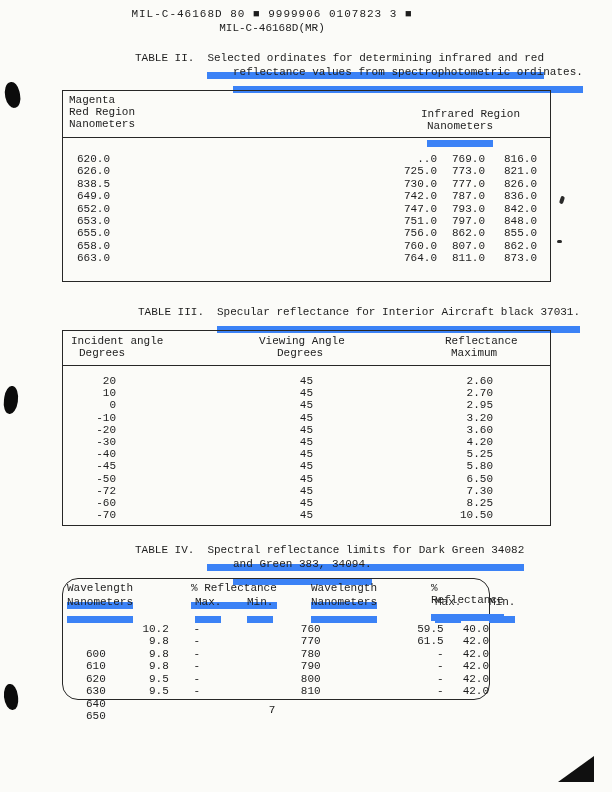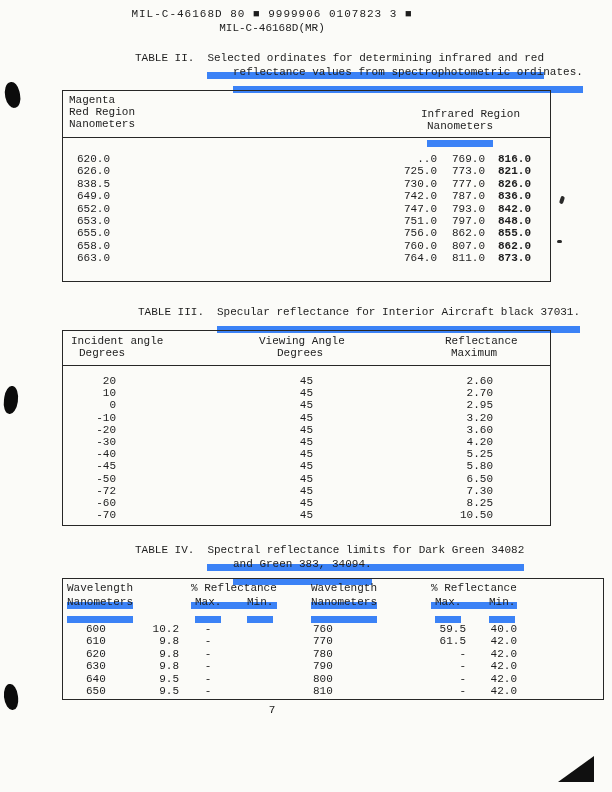--- a/index.html
+++ b/index.html
@@ -19,33 +19,33 @@
   .hline{position:absolute;left:0;right:0;border-top:1.5px solid #272727;}
   .row{display:flex;}
   .caption-gap{margin-left:13px;}
 
   
   #t2-rows{position:absolute;left:0;right:0;top:62px;}
   #t2-rows .row{height:12.4px;}
   .t2c1{margin-left:14px;width:40px;}
   .t2c2{margin-left:268px;width:52px;text-align:right;}
   .t2c3{margin-left:8px;width:40px;text-align:right;}
-  .t2c4{margin-left:8px;width:38px;text-align:right;font-weight:bold;}
+  .t2c4{margin-left:14px;width:38px;text-align:right;}
 
   
   #t3-rows{position:absolute;left:0;right:0;top:44px;}
   #t3-rows .row{height:12.2px;}
   .t3c1{margin-left:13px;width:40px;text-align:right;}
   .t3c2{margin-left:177px;width:20px;text-align:right;}
   .t3c3{margin-left:130px;width:50px;text-align:right;}
 
   
   #t4-rows{position:absolute;left:0;right:0;top:44px;}
   #t4-rows .row{height:12.4px;}
-  .t4c1{margin-left:23px;width:28px;}
+  .t4c1{margin-left:23px;width:28px;margin-top:25px;}
   .t4c2{margin-left:31px;width:34px;text-align:right;}
   .t4c3{margin-left:23px;width:12px;text-align:center;}
   .t4c4{margin-left:99px;width:28px;}
   .t4c5{margin-left:91px;width:34px;text-align:right;}
   .t4c6{margin-left:17px;width:34px;text-align:right;}
 
   
   .blob{position:absolute;background:#0c0c0c;}
   .speck{position:absolute;background:#2a2a2a;border-radius:2px;}
   .tri{position:absolute;width:0;height:0;border-left:36px solid transparent;border-bottom:26px solid #101010;}
@@ -208,21 +208,21 @@
     </div>
 </div>
 
 <div class="abs" style="left:135px;top:544px;">
   <span>TABLE IV.</span><span class="ul caption-gap">Spectral reflectance limits for Dark Green 34082</span>
 </div>
 <div class="abs" style="left:233px;top:558px;">
   <span class="ul">and Green 383, 34094.</span>
 </div>
 
-<div class="box" style="left:62px;top:578px;width:542px;height:122px;">
+<div class="box" style="left:62px;top:578px;width:428px;height:122px;border-radius:16px;">
   <div class="abs ul" style="left:4px;top:3px;">Wavelength</div>
   <div class="abs ul" style="left:4px;top:17px;">Nanometers</div>
   <div class="abs ul" style="left:128px;top:3px;">% Reflectance</div>
   <div class="abs ul" style="left:132px;top:17px;">Max.</div>
   <div class="abs ul" style="left:184px;top:17px;">Min.</div>
   <div class="abs ul" style="left:248px;top:3px;">Wavelength</div>
   <div class="abs ul" style="left:248px;top:17px;">Nanometers</div>
   <div class="abs ul" style="left:368px;top:3px;">% Reflectance</div>
   <div class="abs ul" style="left:372px;top:17px;">Max.</div>
   <div class="abs ul" style="left:426px;top:17px;">Min.</div>

